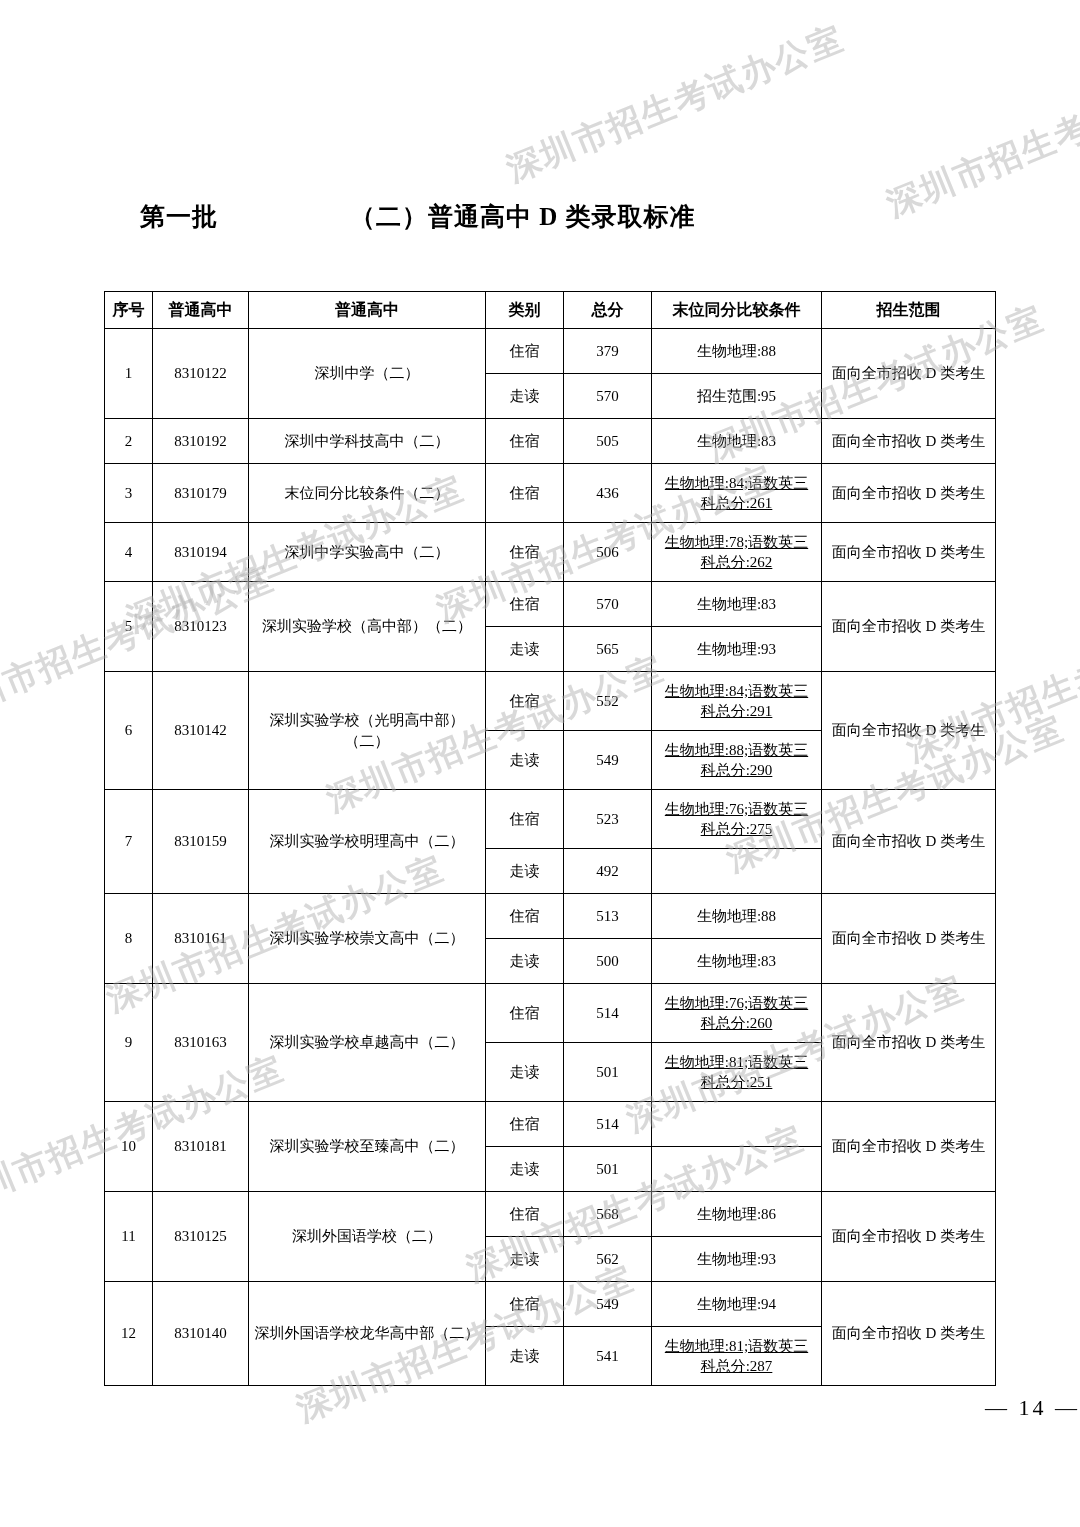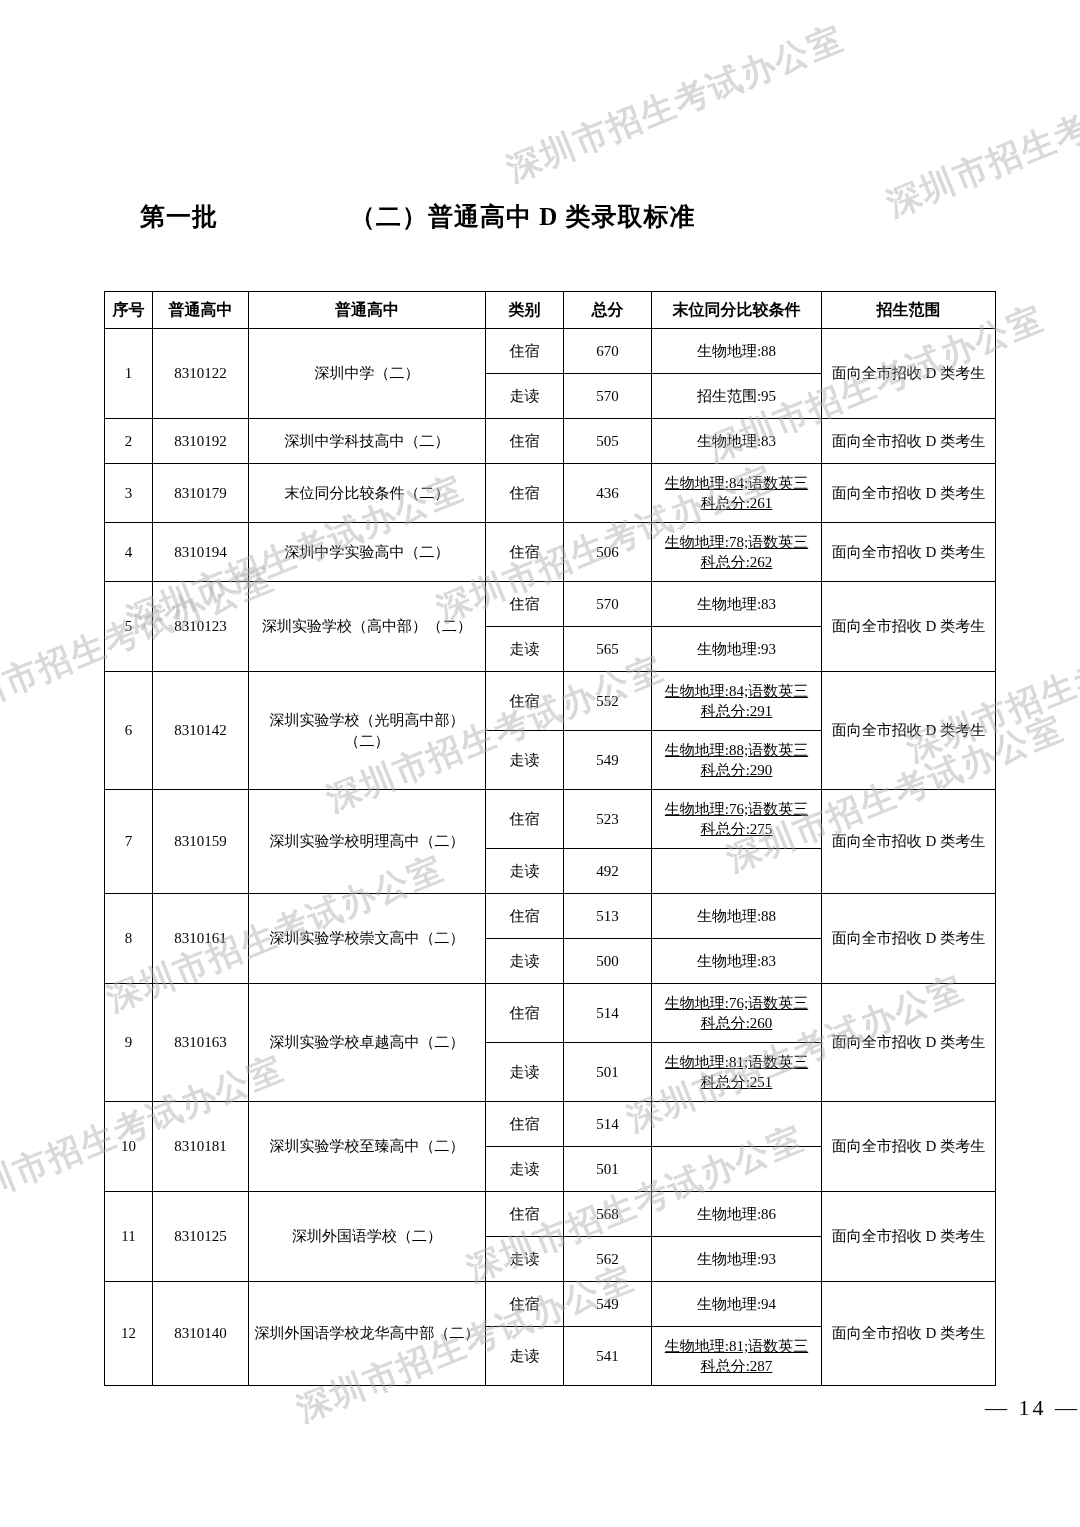--- a/index.html
+++ b/index.html
@@ -159,21 +159,21 @@
           <td>末位同分比较条件</td>
           <td>招生范围</td>
         </tr>
       </thead>
       <tbody id="tbody">
           <tr>
             <td rowspan="2" class="cell-pad">1</td>
             <td rowspan="2" class="cell-pad">8310122</td>
             <td rowspan="2" class="cell-pad">深圳中学（二）</td>
             <td class="cell-pad" style="height: 44px;">住宿</td>
-            <td class="cell-pad">670</td>
+            <td class="cell-pad">379</td>
             <td class="cell-pad">生物地理:88</td>
             <td rowspan="2" class="cell-pad">面向全市招收 D 类考生</td>
           </tr>
           <tr>
             <td class="cell-pad" style="height: 44px;">走读</td>
             <td class="cell-pad">570</td>
             <td class="cell-pad">招生范围:95</td>
           </tr>
           <tr>
             <td class="cell-pad">2</td>

